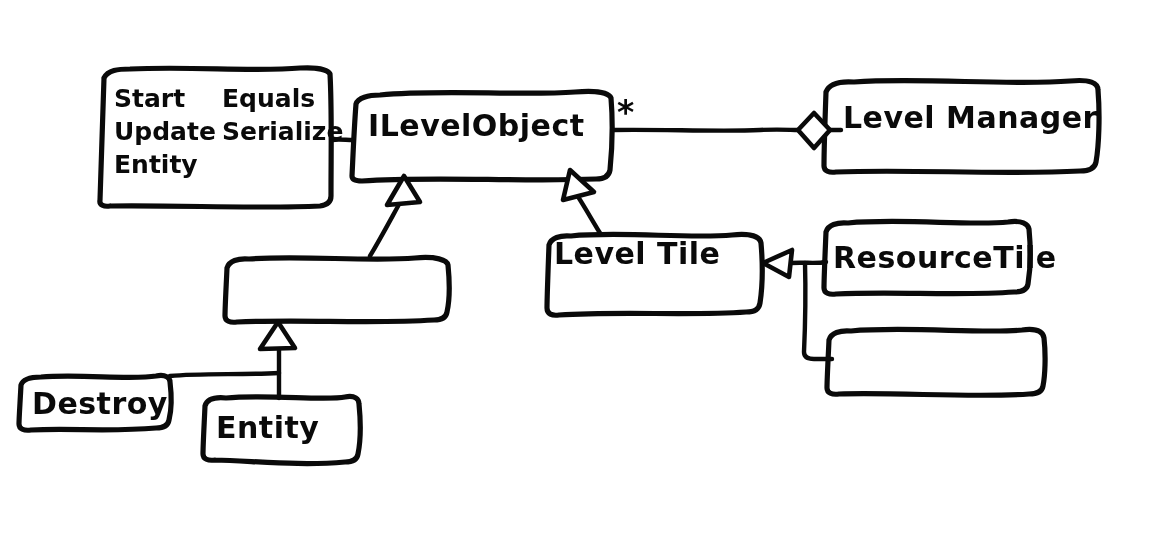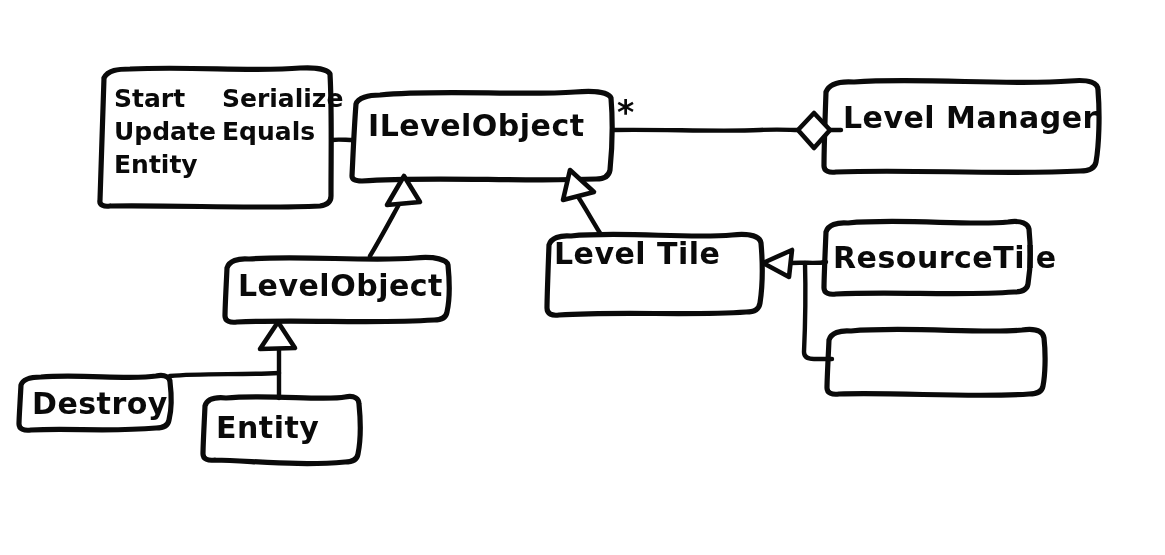--- a/index.html
+++ b/index.html
@@ -174,31 +174,30 @@
 
   </svg>
 
   <div class="method-col" style="left:114px; top:82px;">
     <div>Start</div>
     <div>Update</div>
     <div>Entity</div>
   </div>
 
   <div class="method-col" style="left:222px; top:82px;">
+    <div>Equals</div>
     <div>Serialize</div>
-    <div>Equals</div>
   </div>
 
   <div class="label-text class-name" style="left:368px; top:108px;">ILevelObject</div>
 
   <div class="multiplicity" style="left:617px; top:96px;">*</div>
 
   <div class="label-text class-name" style="left:843px; top:100px;">Level Manager</div>
 
-  <div class="label-text class-name" style="left:238px; top:268px;">LevelObject</div>
 
   <div class="label-text class-name" style="left:554px; top:236px;">Level Tile</div>
 
   <div class="label-text class-name" style="left:833px; top:240px;">ResourceTile</div>
 
 
   <div class="label-text class-name" style="left:32px; top:386px;">Destroy</div>
 
   <div class="label-text class-name" style="left:216px; top:410px;">Entity</div>
 

